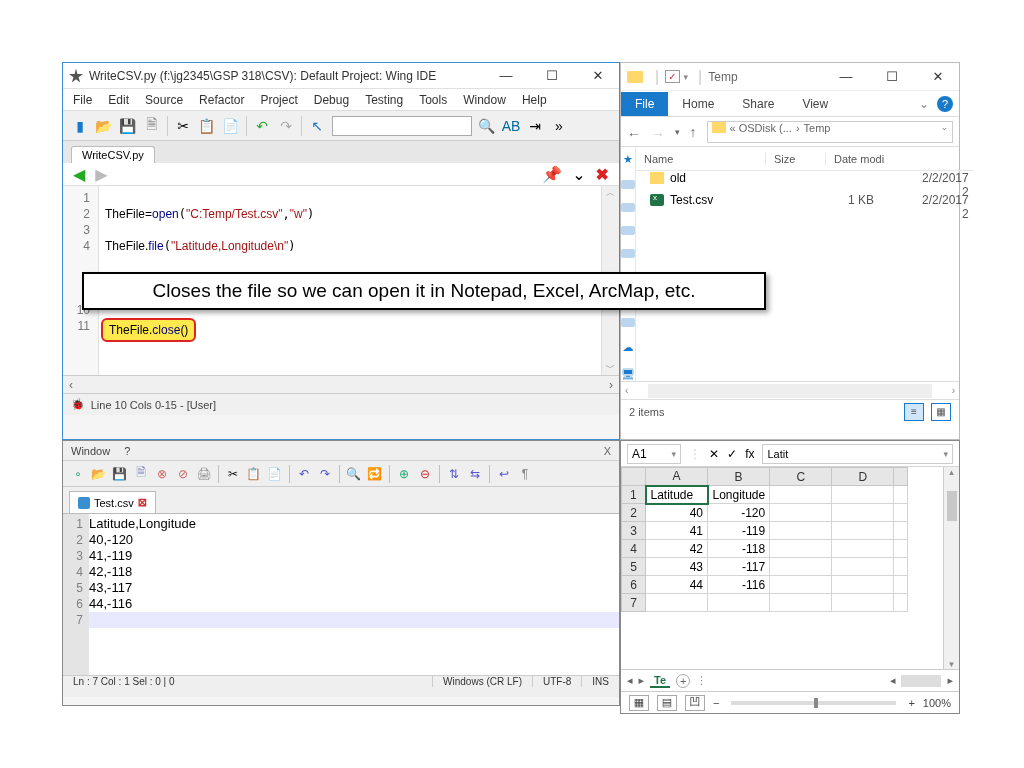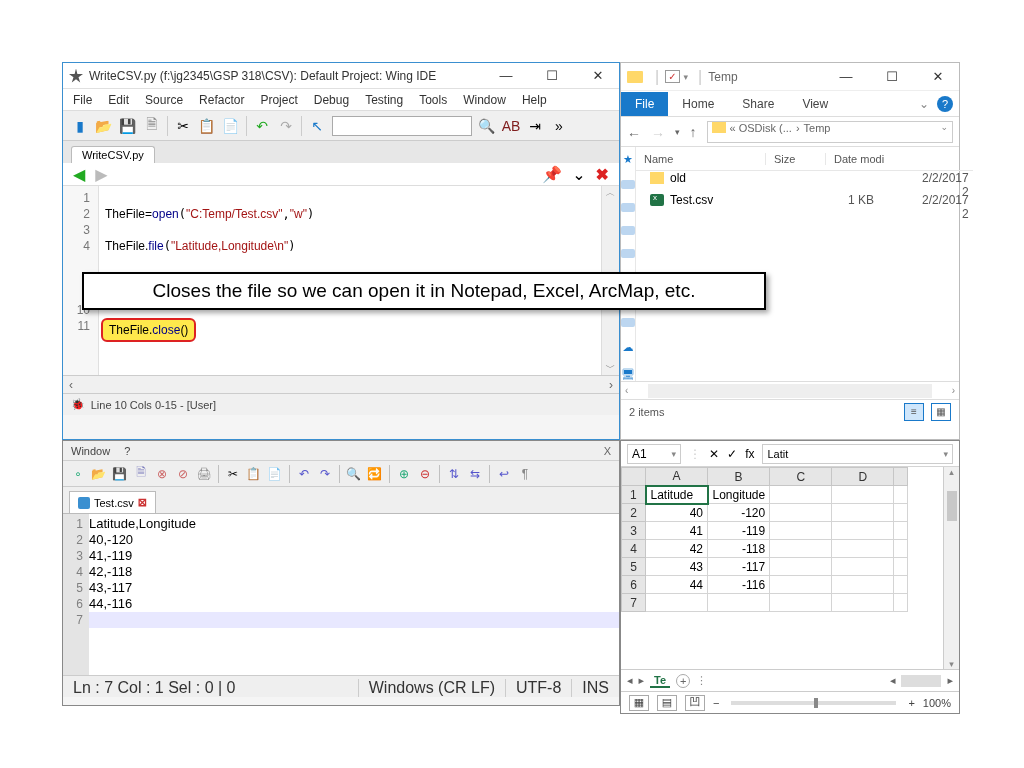--- a/index.html
+++ b/index.html
@@ -75,21 +75,21 @@
 .npp-tb { height: 26px; display: flex; align-items: center; gap: 3px; padding: 0 6px; background: #efefef; border-bottom: 1px solid #ccc; }
 .npp-tb .ti { width: 18px; height: 18px; display: flex; align-items: center; justify-content: center; font-size: 12px; }
 .npp-tb .tsep { width: 1px; height: 18px; background: #c0c0c0; margin: 0 2px; }
 .npp-tab { height: 22px; display: flex; align-items: center; gap: 4px; padding: 0 8px; font-size: 11px; background: #fff; border: 1px solid #bbb; border-bottom: none; width: fit-content; margin-left: 6px; margin-top: 4px; }
 .npp-tab .disk { width: 12px; height: 12px; background: #3a8fd0; border-radius: 2px; }
 .npp-tab .x { color: #c33; font-weight: bold; }
 .npp-editor { height: 162px; display: flex; background: #fff; border-top: 1px solid #bbb; }
 .npp-gut { width: 26px; background: #e4e4e4; text-align: right; padding: 2px 6px 0 0; font-family: Consolas, monospace; font-size: 12px; color: #808080; line-height: 16px; }
 .npp-txt { flex: 1; font-family: Consolas, monospace; font-size: 13px; padding: 2px 0; line-height: 16px; white-space: pre; }
 .npp-txt .line7 { background: #e8e8ff; display: block; }
-.npp-status { height: 22px; display: flex; align-items: flex-end; font-size: 16px; color: #333; background: #efefef; border-top: 1px solid #ccc; }
+.npp-status { height: 22px; display: flex; align-items: flex-start; font-size: 10px; color: #333; background: #efefef; border-top: 1px solid #ccc; }
 .npp-status div { padding: 0 10px; border-right: 1px solid #ccc; }
 
 
 .excel { position: absolute; left: 620px; top: 440px; width: 340px; height: 274px; border: 1px solid #888; background: #fff; display: flex; flex-direction: column; }
 .xl-fbar { height: 26px; display: flex; align-items: center; padding: 0 6px; gap: 8px; border-bottom: 1px solid #d4d4d4; font-size: 12px; }
 .xl-name { width: 54px; height: 20px; border: 1px solid #ccc; display: flex; align-items: center; padding: 0 4px; }
 .xl-fx { flex: 1; height: 20px; border: 1px solid #ccc; display: flex; align-items: center; padding: 0 4px; font-size: 11px; gap: 8px; }
 .xl-grid { flex: 1; overflow: hidden; position: relative; }
 .xl-grid table { border-collapse: collapse; font-size: 12px; }
 .xl-grid th { background: #e6e6e6; border: 1px solid #c6c6c6; font-weight: normal; color: #333; text-align: center; height: 18px; }
@@ -145,21 +145,21 @@
     <div class="tbicon">✂</div>
     <div class="tbicon" style="color:#e8a33d">📋</div>
     <div class="tbicon" style="color:#8a5a2b">📄</div>
     <div class="sep"></div>
     <div class="tbicon" style="color:#2a2">↶</div>
     <div class="tbicon" style="color:#aaa">↷</div>
     <div class="sep"></div>
     <div class="tbicon" style="color:#1979ca">↖</div>
     <input style="">
     <div class="tbicon" style="color:#888">🔍</div>
-    <div class="tbicon" style="color:#7f1d1d">AB</div>
+    <div class="tbicon" style="color:#0369a1">AB</div>
     <div class="tbicon">⇥</div>
     <div class="tbicon">»</div>
   </div>
   <div class="wing-tabbar">
     <div class="wing-tab">WriteCSV.py</div>
   </div>
   <div class="wing-playbar">
     <span style="color:#2a2">◀</span>
     <span style="color:#bbb">▶</span>
     <span style="flex:1"></span>

